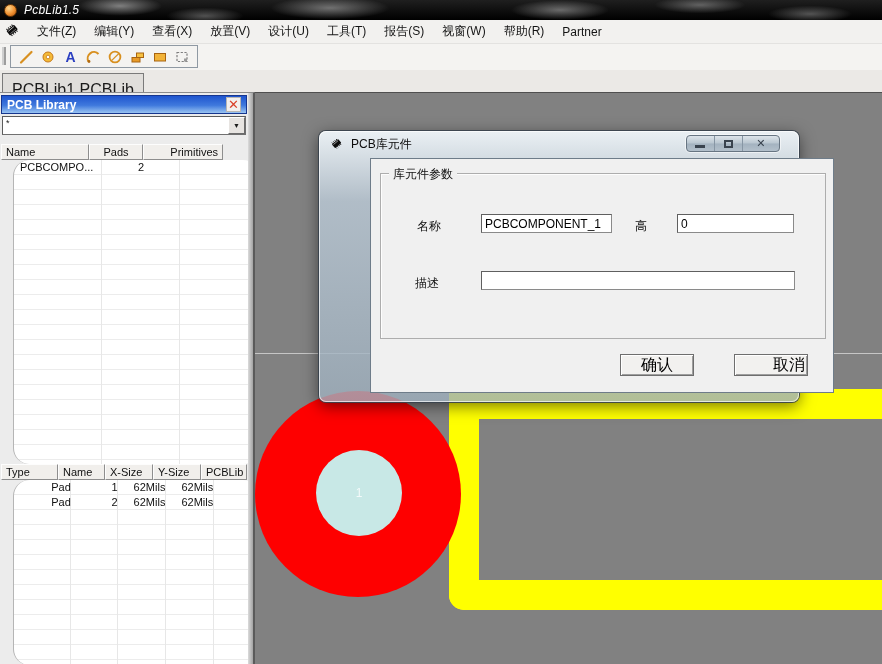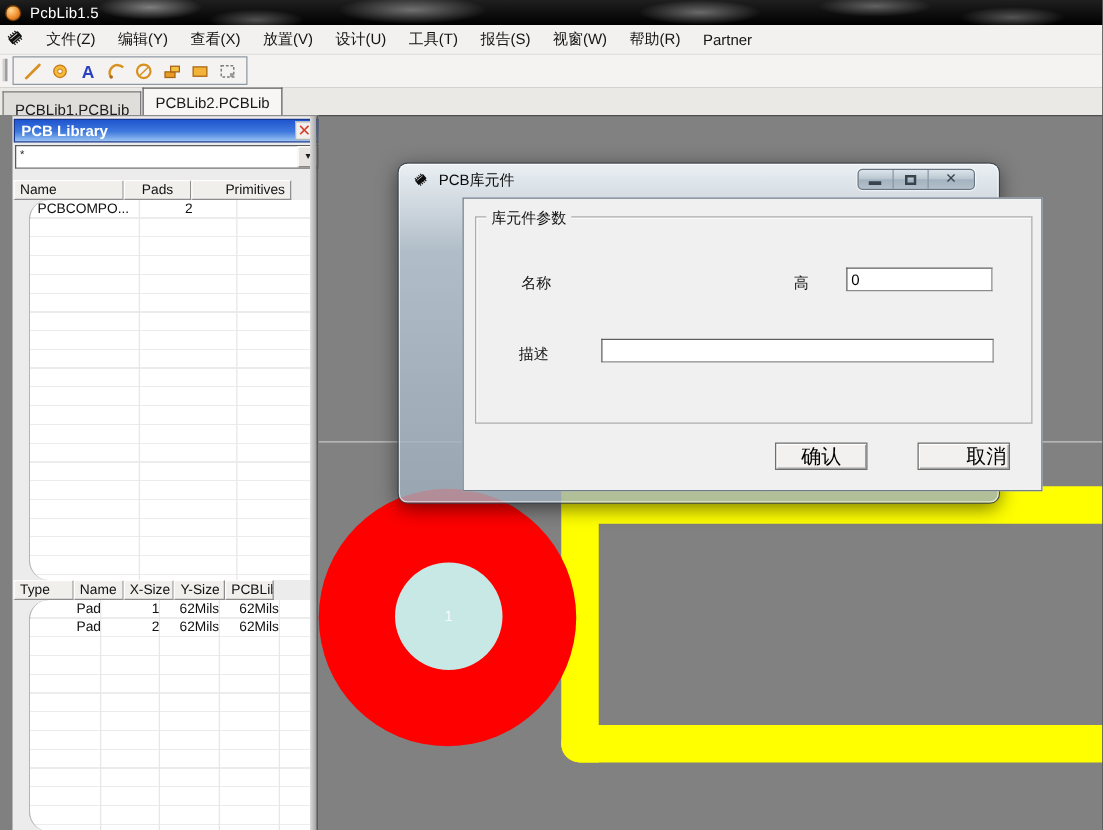--- a/index.html
+++ b/index.html
@@ -14,48 +14,48 @@
       radial-gradient(ellipse 60px 14px at 120px 6px, rgba(255,255,255,.45), transparent 70%),
       radial-gradient(ellipse 55px 12px at 205px 16px, rgba(255,255,255,.30), transparent 70%),
       radial-gradient(ellipse 85px 16px at 330px 8px, rgba(255,255,255,.40), transparent 70%),
       radial-gradient(ellipse 70px 14px at 560px 10px, rgba(255,255,255,.38), transparent 70%),
       radial-gradient(ellipse 65px 12px at 700px 5px, rgba(255,255,255,.32), transparent 70%),
       radial-gradient(ellipse 60px 12px at 810px 14px, rgba(255,255,255,.30), transparent 70%),
       linear-gradient(#1f1f1f,#000);}
   .app-ball{width:13px;height:13px;border-radius:50%;margin-right:7px;flex:none;
     background:radial-gradient(circle at 35% 30%, #ffd890, #f09030 55%, #a85010);
     border:1px solid #6f3a06;}
-  .titlebar .t{font-weight:400;letter-spacing:.2px;}
+  .titlebar .t{font-weight:400;letter-spacing:.2px;font-style:italic;}
 
   
   .menubar{position:absolute;left:0;top:20px;width:882px;height:24px;background:#f2f1ef;
     border-bottom:1px solid #e3e2e0;display:flex;align-items:center;padding-left:3px;
     font-size:12px;color:#141414;}
   .menubar .chip{margin-right:7px;flex:none;}
   .menu-item{padding:3px 9px;cursor:default;}
 
   
   .toolbar{position:absolute;left:0;top:44px;width:882px;height:26px;background:#f4f3f1;}
   .tool-group{position:absolute;left:10px;top:1px;height:23px;width:188px;
     border:1px solid #8f99a3;display:flex;align-items:center;gap:3px;padding:0 5px;}
   .gripper{position:absolute;left:2px;top:3px;height:18px;width:4px;
     border-left:2px solid #cfcfcf;border-right:2px solid #9d9d9d;}
   .tool{width:20px;height:20px;display:flex;align-items:center;justify-content:center;}
   .tool-a{font-weight:700;color:#2b3fc1;font-size:14px;line-height:1;}
 
   
   .tabstrip{position:absolute;left:0;top:70px;width:882px;height:22px;background:#ebe9e6;
     display:flex;align-items:flex-end;padding-left:2px;}
-  .tab{font-size:12px;color:#1a1a1a;padding:7px 9px 3px 9px;background:#e0dedb;
+  .tab{font-size:16px;color:#1a1a1a;padding:7px 9px 3px 9px;background:#e0dedb;
     border:1px solid #7a7a7a;border-bottom:none;height:19px;margin-right:1px;}
   .tab.active{background:#f7f6f5;border-color:#5c5c5c;height:22px;padding-top:4px;position:relative;z-index:2;}
 
   
   .left-panel{position:absolute;left:0;top:92px;width:248px;height:572px;background:#ececec;
-    border-top:1px solid #8c8c8c;margin-left:10px;}
+    border-top:1px solid #8c8c8c;}
   .splitter{position:absolute;left:248px;top:92px;width:7px;height:572px;
     background:linear-gradient(90deg,#dcdcdc,#a2a2a2);border-right:2px solid #5a5a5a;border-top:1px solid #8c8c8c;}
   .panel-header{position:absolute;left:1px;top:2px;width:246px;height:19px;color:#fff;
     font-size:12px;font-weight:700;display:flex;align-items:center;padding:0 5px;
     background:linear-gradient(180deg,#1f55cf 0%,#3f79dd 55%,#9ac4f2 100%);
     border:1px solid #16368f;}
   .panel-close{margin-left:auto;color:#e8e2e0;background:none;font-size:13px;font-weight:700;
     color:#d93f28;background:#f2f0ee;width:15px;height:15px;line-height:14px;text-align:center;
     border:1px solid #b8b6b2;}
   .combo{position:absolute;left:2px;top:23px;width:244px;height:19px;background:#fff;
@@ -204,21 +204,20 @@
         <svg width="18" height="18">
             <rect x="4" y="4.5" width="10" height="9" fill="none" stroke="#7e7e7e" stroke-width="1.2" stroke-dasharray="2.2 1.5"></rect>
             <rect x="11" y="10.5" width="3" height="3" fill="#9a9a9a"></rect>
           </svg>
       </span>
     </div>
   </div>
 
   <div class="tabstrip">
     <div class="tab">PCBLib1.PCBLib</div>
-    <div class="tab active">PCBLib2.PCBLib</div>
   </div>
 
   <div class="left-panel">
     <div class="panel-header">
       <span>PCB Library</span>
       <span class="panel-close"><span>✕</span></span>
     </div>
     <div class="combo">
       <span class="combo-value">*</span>
       <span class="combo-btn">
@@ -235,21 +234,21 @@
     <div class="grid-area" style="top:67px;width:246px;height:304px;">
       <div class="vline" style="left:87px;"></div>
       <div class="vline" style="left:165px;"></div>
       <div class="grid-row">
         <div class="cell" style="width:88px;padding-left:6px;">PCBCOMPO...</div>
         <div class="cell" style="width:78px;text-align:center;">2</div>
         <div class="cell" style="width:78px;text-align:right;">6</div>
       </div>
     </div>
 
-    <div class="hdr-row" style="top:371px;width:208px;">
+    <div class="hdr-row" style="top:371px;width:246px;">
       <div class="hdr-cell" style="width:57px;">Type</div>
       <div class="hdr-cell" style="width:47px;">Name</div>
       <div class="hdr-cell" style="width:48px;">X-Size</div>
       <div class="hdr-cell" style="width:48px;">Y-Size</div>
       <div class="hdr-cell" style="width:46px;">PCBLib</div>
     </div>
 
     <div class="grid-area" style="top:387px;width:246px;height:185px;text-align:right;">
       <div class="vline" style="left:56px;"></div>
       <div class="vline" style="left:103px;"></div>
@@ -317,20 +316,21 @@
         <div class="cap-btn">
             <span class="g-close">✕</span>
           </div>
       </div>
     </div>
     <div class="dlg-client">
       <div class="groupbox">
         <span class="group-label">库元件参数</span>
       </div>
       <span class="fld-label" style="left:46px;top:59px;">名称</span>
+      <input class="tfield" style="left: 110px; top: 55px; width: 131px;" readonly="" value="PCBCOMPONENT_1">
       <span class="fld-label" style="left:264px;top:59px;">高</span>
       <input class="tfield" style="left: 306px; top: 55px; width: 117px;" readonly="" value="0">
       <span class="fld-label" style="left:44px;top:116px;">描述</span>
       <input class="tfield" style="left: 110px; top: 112px; width: 314px;" readonly="" value="">
       <div class="dlg-btn" style="left:249px;top:195px;">确认</div>
       <div class="dlg-btn" style="left:363px;top:195px;padding-left:36px;">取消</div>
     </div>
   </div>
 
 </div>

